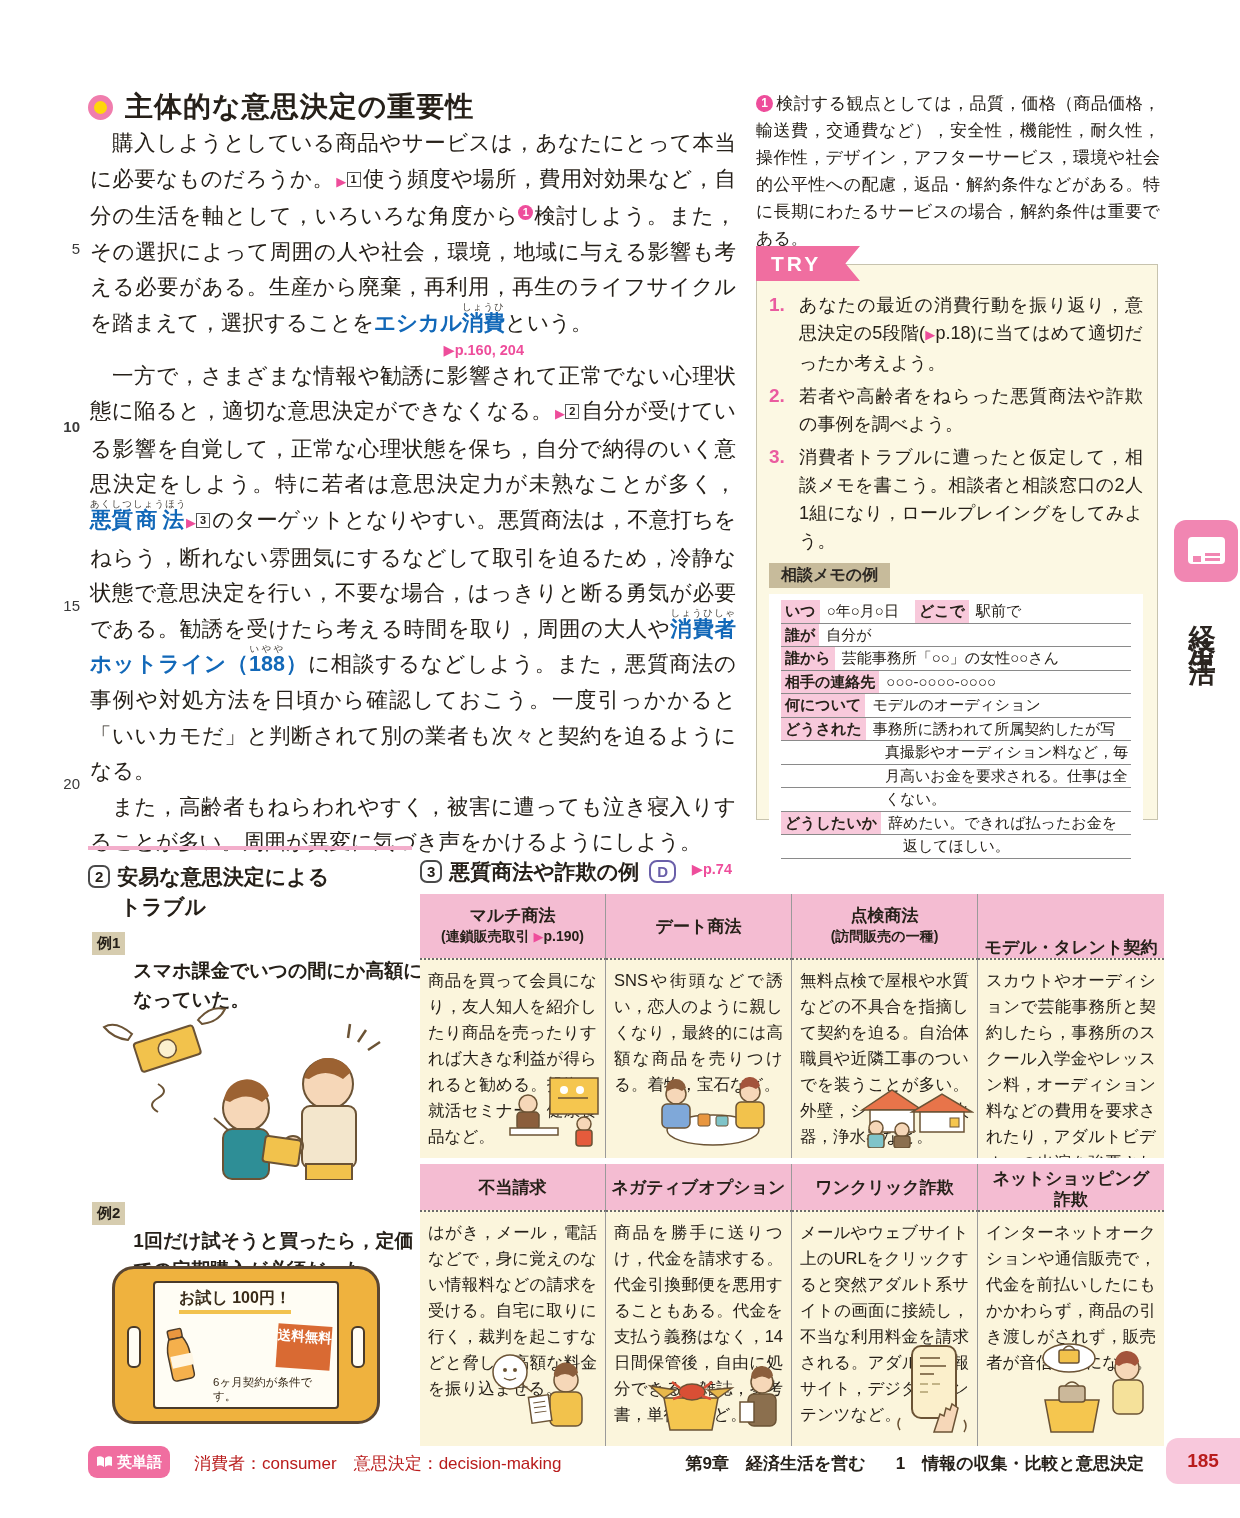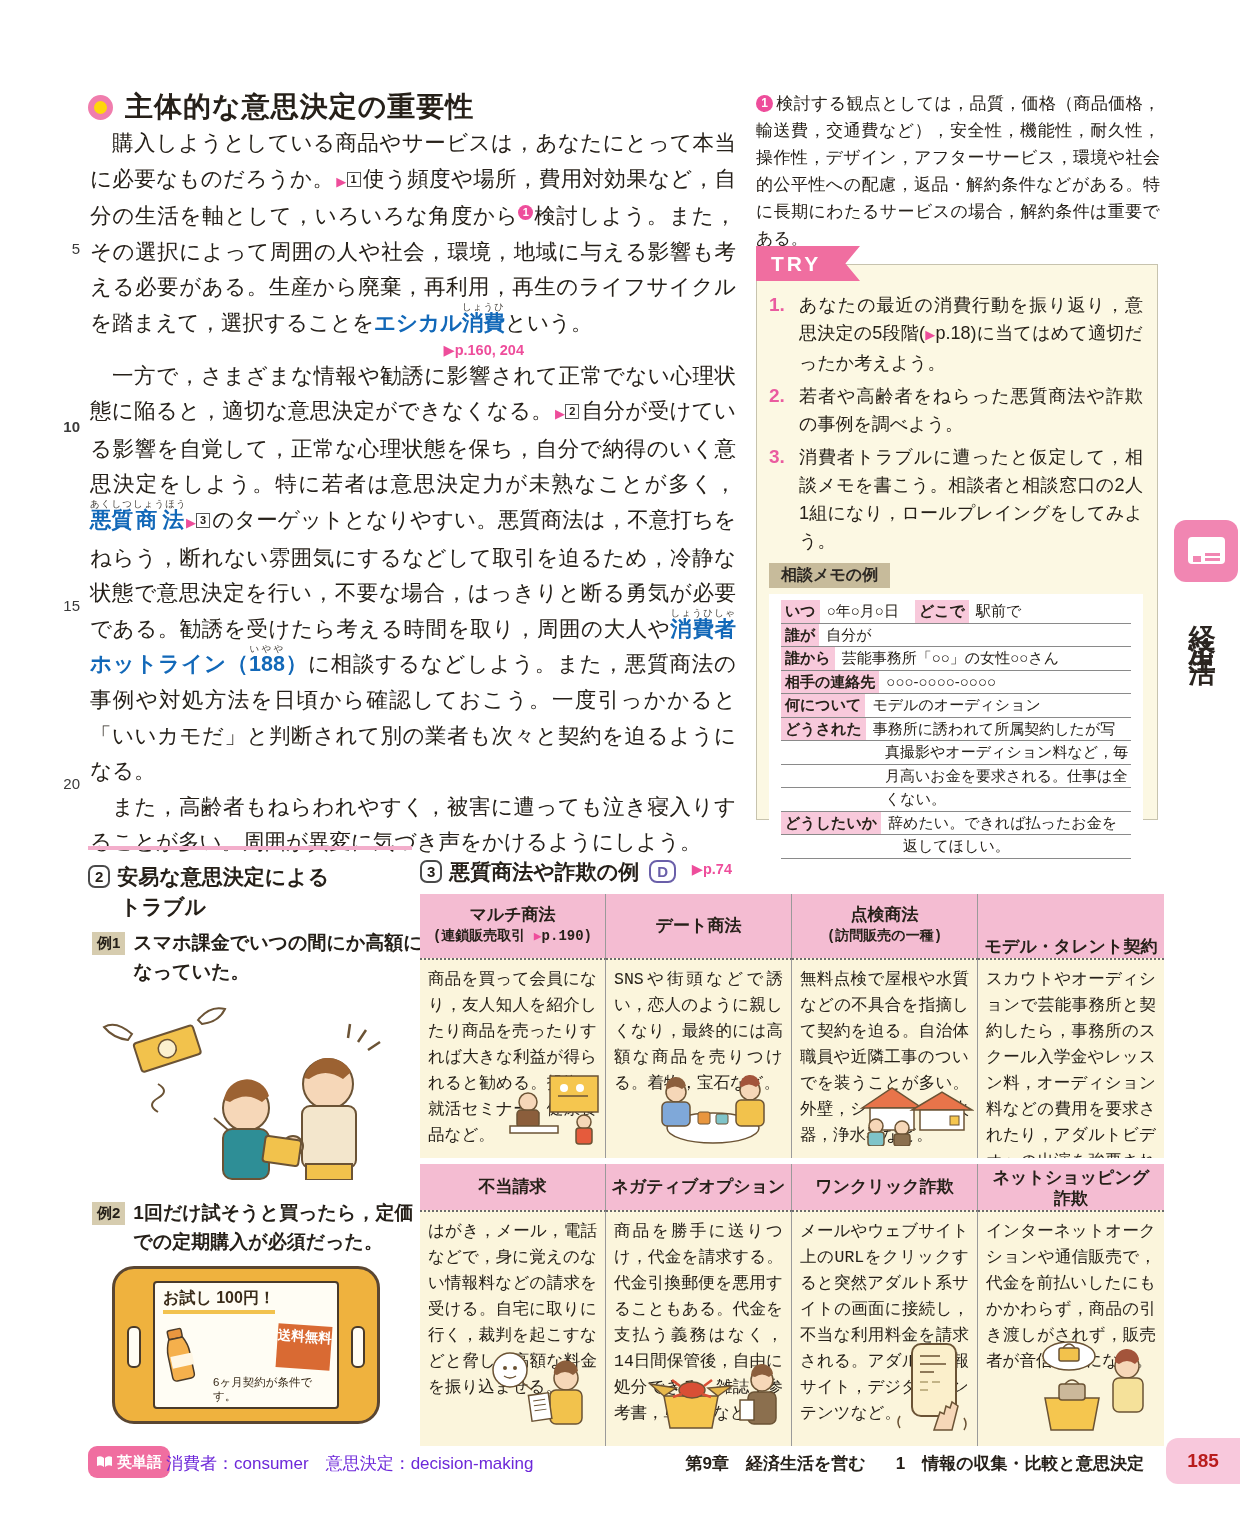--- a/index.html
+++ b/index.html
@@ -64,63 +64,63 @@
   .rule2{position:absolute;left:88px;top:846px;width:324px;height:4px;background:#F3AECB;}
   .sec2-head{position:absolute;left:88px;top:862px;width:334px;font-size:21px;font-weight:700;line-height:30px;}
   .numbox{display:inline-block;border:2px solid #4a4a4a;border-radius:7px;font-size:15px;line-height:1;
           padding:2px 5px;font-weight:700;vertical-align:2px;margin-right:7px;background:#fff;}
   .sec2-l2{padding-left:32px;}
   .ex{position:absolute;left:92px;width:334px;display:flex;}
   .ex1{top:928px;}
   .ex2{top:1198px;}
   .ex-label{background:#D6CCAF;font-weight:700;font-size:15px;padding:2px 5px;height:19px;flex:none;
             margin-top:4px;margin-right:8px;}
-  .ex-text{font-size:19px;line-height:29px;font-weight:700;}
+  .ex-text{font-size:19px;line-height:29px;font-weight:700;margin-top:28px;}
   .ill1{position:absolute;left:96px;top:998px;}
 
   
   .tablet{position:absolute;left:112px;top:1266px;width:268px;height:158px;background:#EFB23E;
           border:3px solid #5a4632;border-radius:22px;box-sizing:border-box;}
   .tablet .slot{position:absolute;width:10px;height:38px;background:#FFFDF4;border:2px solid #4a3b2a;border-radius:6px;top:57px;}
   .tablet .slot.left{left:12px;}
   .tablet .slot.right{right:12px;}
   .tablet-screen{position:absolute;left:38px;top:12px;right:38px;bottom:12px;background:#FFFDF4;
-                 border:2px solid #4a3b2a;border-radius:4px;padding:5px 8px;box-sizing:border-box;}
+                 border:2px solid #4a3b2a;border-radius:4px;padding:5px 24px;box-sizing:border-box;}
   .tb-head{font-size:16px;font-weight:700;color:#3a2c1a;border-bottom:4px solid #F2C24E;display:inline-block;
            padding-bottom:1px;white-space:nowrap;}
   .tb-stamp{position:absolute;right:6px;top:42px;width:54px;height:44px;background:#D96A33;color:#fff;
             font-size:13.5px;font-weight:700;line-height:20px;text-align:center;transform:rotate(4deg);
             padding-top:2px;box-sizing:border-box;}
   .tb-note{position:absolute;left:58px;bottom:4px;font-size:11.5px;color:#3a2c1a;line-height:14px;width:110px;}
   .tb-bottle{position:absolute;left:8px;top:42px;}
 
   
   .sec3-head{position:absolute;left:420px;top:858px;font-size:21px;font-weight:700;}
   .dbadge{display:inline-block;border:2.5px solid #6A5FA9;color:#6A5FA9;border-radius:8px;font-weight:700;
           font-size:15px;padding:1px 6px;margin-left:10px;vertical-align:2px;background:#fff;}
   .tbl{position:absolute;left:420px;top:894px;width:744px;}
-  .trow{display:grid;grid-template-columns:repeat(4,1fr);font-family:Liberation Mono, monospace;}
+  .trow{display:grid;grid-template-columns:repeat(4,1fr);}
   .trow.gap{margin-top:6px;}
   .th{background:#F4BCD2;display:flex;flex-direction:column;justify-content:center;align-items:center;
       font-weight:700;font-size:17px;line-height:21px;text-align:center;border-right:1.5px solid #9a9a9a;
       box-sizing:border-box;}
   .th.h1{height:64px;} .th.h2{height:46px;}
   .th:last-child{border-right:none;justify-content:flex-end;}
   .th-line.small{font-size:14px;font-weight:700;}
   .td{background:#FBF5DC;border-right:1.5px solid #9a9a9a;border-top:2px dotted #6b6b6b;
       padding:7px 8px;font-size:16.5px;line-height:26px;text-align:justify;position:relative;
       box-sizing:border-box;overflow:hidden;}
   .td:last-child{border-right:none;}
   .td.r1{height:200px;} .td.r2{height:236px;}
   .cell-ill{position:absolute;right:3px;bottom:3px;pointer-events:none;}
 
   
   .f-badge{position:absolute;left:88px;top:1446px;width:82px;height:32px;background:#F06EA0;border-radius:9px;
            color:#fff;font-weight:700;font-size:15px;display:flex;align-items:center;justify-content:center;gap:4px;}
-  .f-words{position:absolute;left:166px;top:1452px;font-size:17px;color:#6d28d9;}
+  .f-words{position:absolute;left:194px;top:1452px;font-size:17px;color:#b91c1c;}
   .f-right{position:absolute;right:96px;top:1452px;font-size:17px;font-weight:700;}
   .f-right .gap{display:inline-block;width:30px;}
   .f-page{position:absolute;left:1166px;top:1438px;width:74px;height:46px;background:#F8C8DC;
           border-radius:12px 0 0 12px;font-size:19px;font-weight:700;text-align:center;line-height:46px;color:#b91c1c;}
 </style>
 </head>
 <body>
 
 <div id="page">
 

